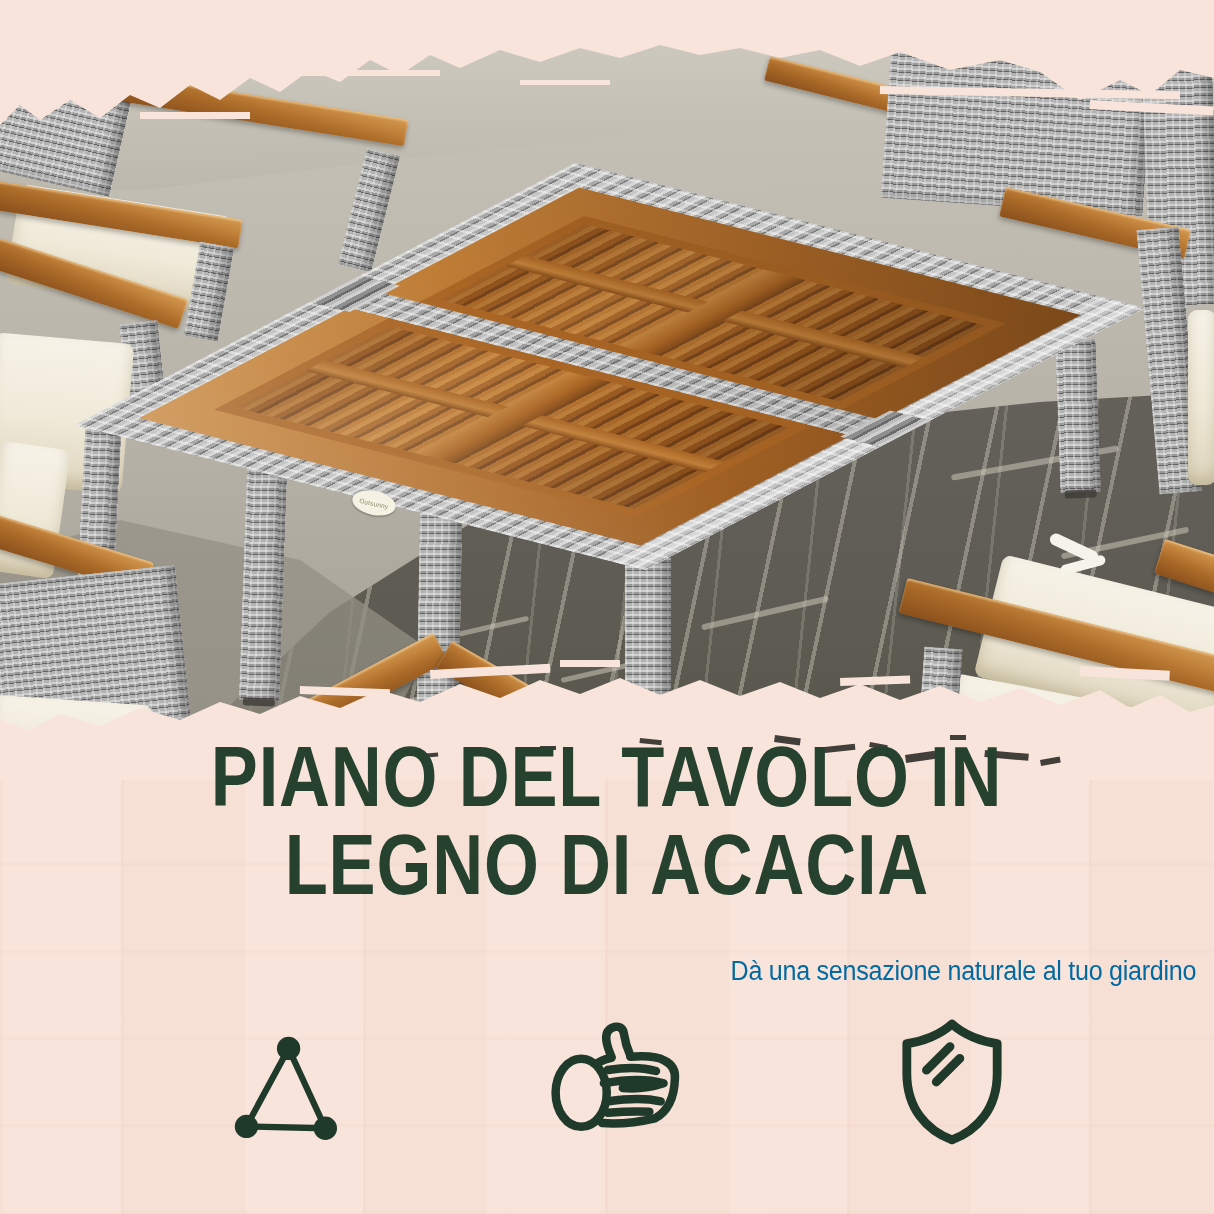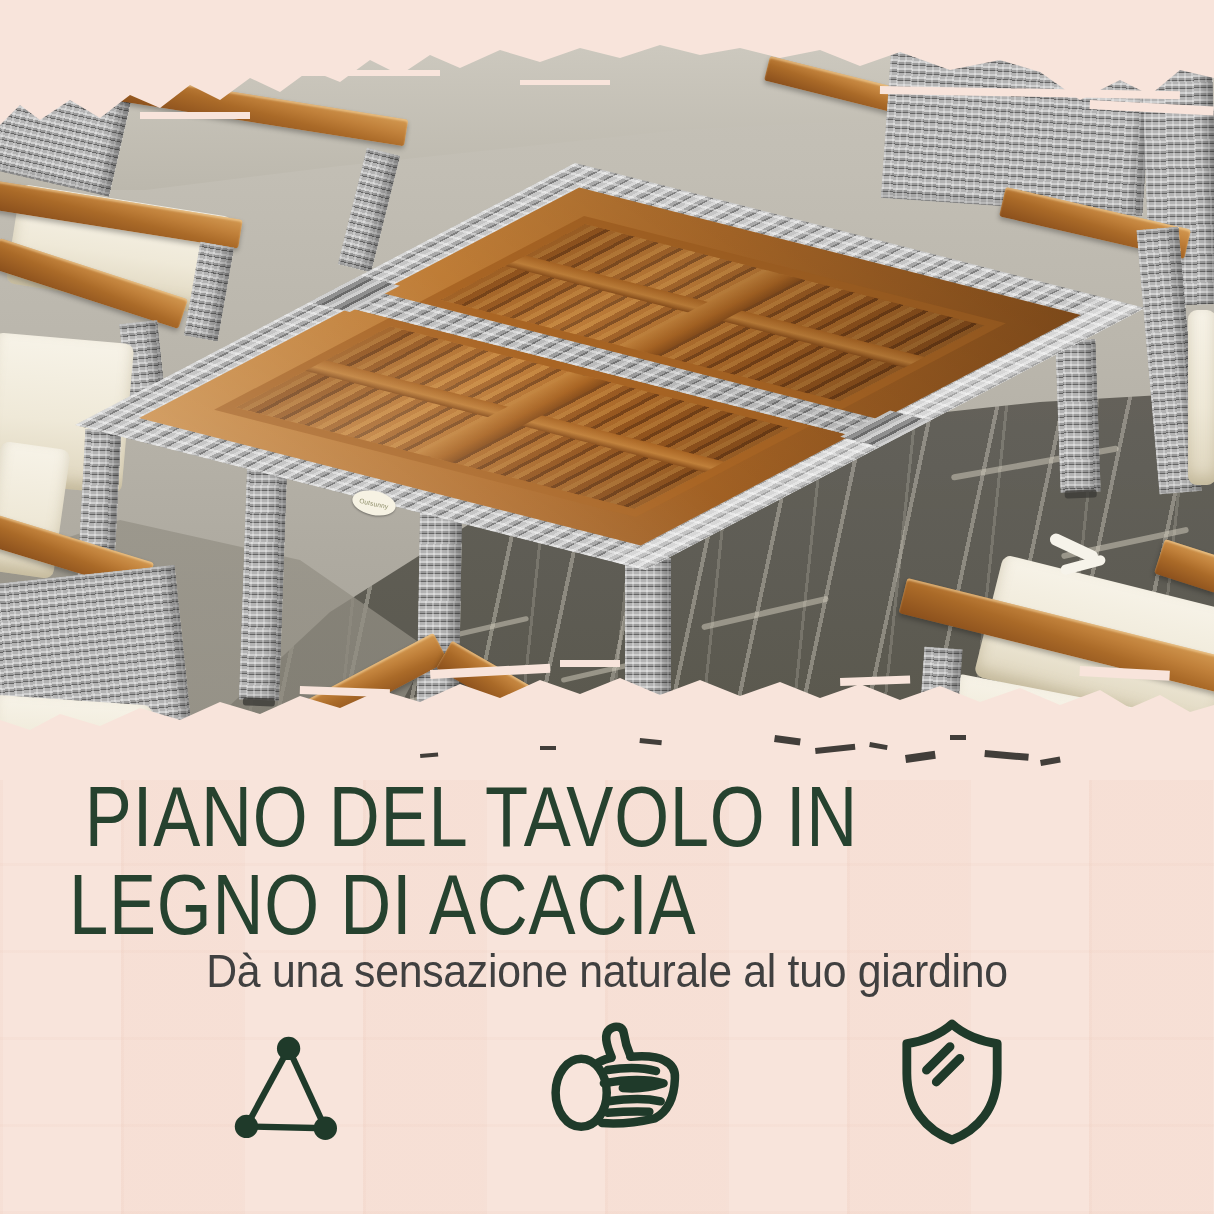--- a/index.html
+++ b/index.html
@@ -60,25 +60,25 @@
   .badge{position:absolute;left:352px;top:491px;width:44px;height:24px;z-index:7;
     background:#f6f2e3;border-radius:50%;transform:rotate(12deg);
     box-shadow:0 1px 2px rgba(0,0,0,.35);display:flex;align-items:center;justify-content:center;
     font-size:6.5px;color:#8b8b66;letter-spacing:.2px;overflow:hidden;}
   
   .brush{position:absolute;left:0;width:1214px;z-index:9;}
   .brush-top{top:0;height:150px;}
   .brush-bottom{top:650px;height:130px;}
   
   .content{position:absolute;inset:0;z-index:10;pointer-events:none;}
-  .title{position:absolute;top:772px;left:0;width:100%;margin:0;text-align:left;
-    color:#26422f;font-weight:400;font-size:86px;line-height:88px;letter-spacing:1px;}
+  .title{position:absolute;top:732px;left:0;width:100%;margin:0;text-align:center;
+    color:#26422f;font-weight:700;font-size:86px;line-height:88px;letter-spacing:1px;}
   .t-line{display:inline-block;transform:scaleX(.82);transform-origin:center;white-space:nowrap;}
-  .subtitle{position:absolute;top:948px;left:0;width:100%;margin:0;text-align:center;
-    color:#404040;font-size:46px;line-height:46px;letter-spacing:-.3px;}
+  .subtitle{position:absolute;top:948px;left:0;width:100%;margin:0;text-align:right;
+    color:#0369a1;font-size:27px;line-height:46px;letter-spacing:-.3px;}
   .s-line{display:inline-block;transform:scaleX(.93);transform-origin:center;white-space:nowrap;}
   .features{position:absolute;left:0;top:1010px;width:100%;height:160px;}
   .feature{position:absolute;}
   .icon-svg{display:block;stroke:#1f3a2a;fill:none;stroke-width:9;}
 </style>
 </head>
 <body>
 
 <div class="poster">
   <div class="pink-texture"></div>

